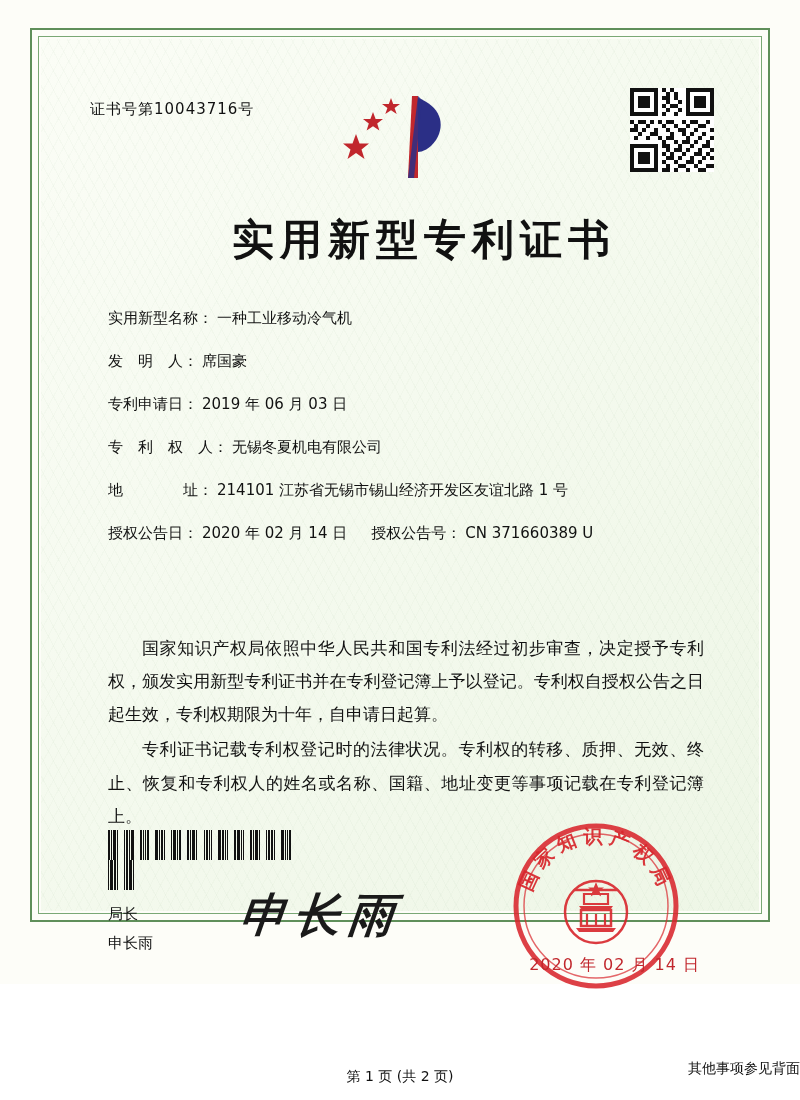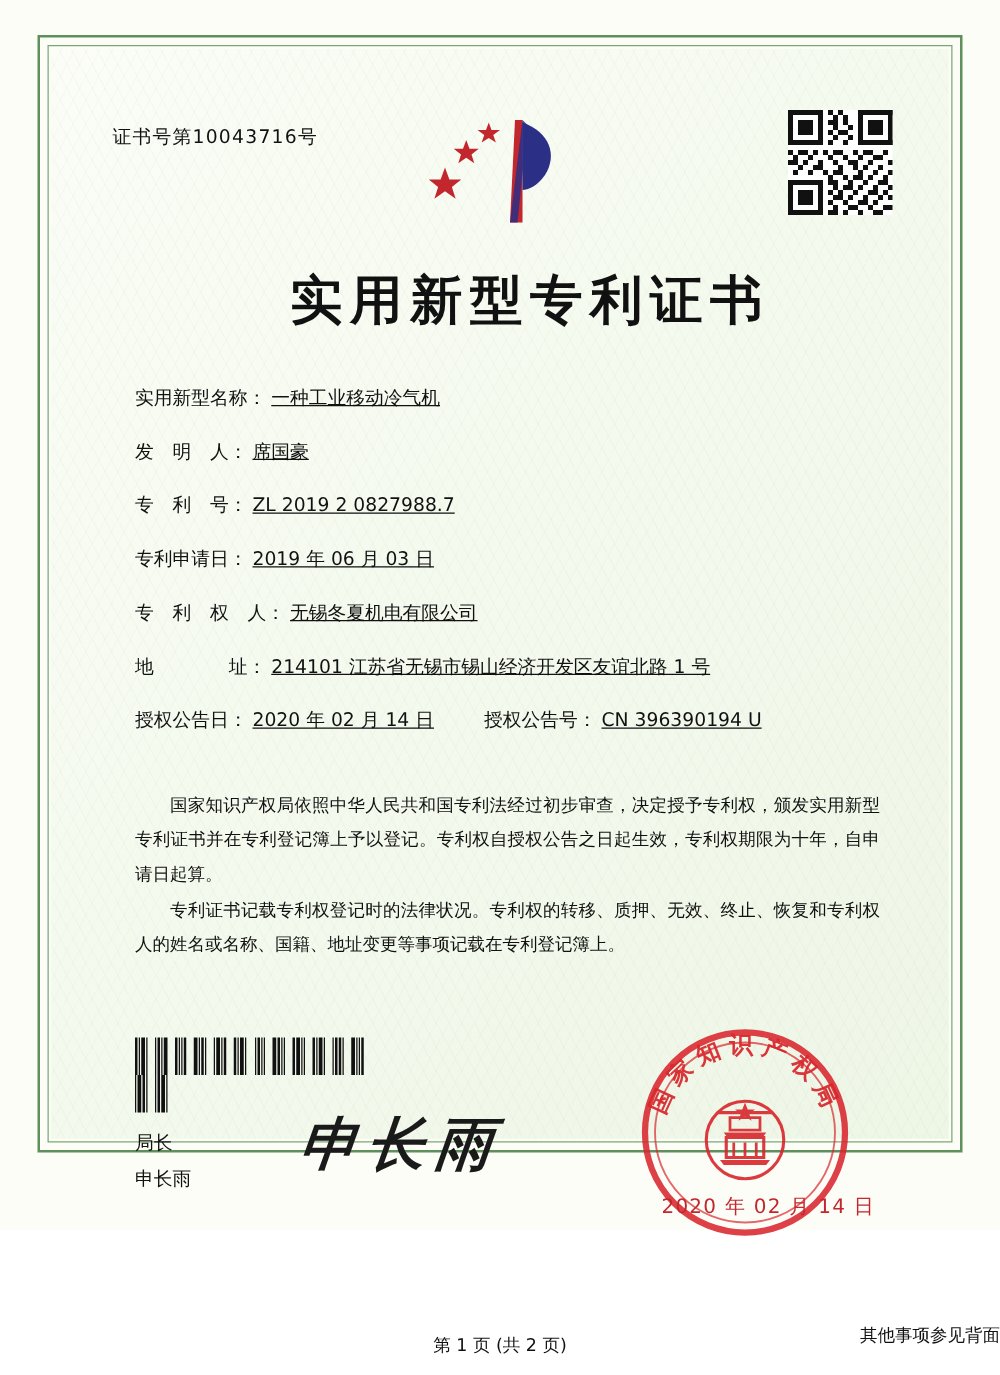--- a/index.html
+++ b/index.html
@@ -116,35 +116,34 @@
     color: #111;
     line-height: 1.4;
   }
   .field-label {
     white-space: pre;
     flex: 0 0 auto;
   }
   .field-value {
     margin-left: 4px;
     flex: 0 1 auto;
-    text-decoration: underline;
   }
   .field-label2 {
     white-space: pre;
     flex: 0 0 auto;
-    margin-left: 40px;
+    margin-left: 24px;
   }
 
   
   .body-text {
     position: absolute;
     left: 108px;
     right: 96px;
     top: 632px;
-    font-size: 14px;
+    font-size: 17px;
     line-height: 1.95;
     color: #111;
     text-align: justify;
   }
   .body-text p {
     margin: 0 0 2px 0;
     text-indent: 2em;
   }
 
   
@@ -358,40 +357,36 @@
   <div class="fields">
     <div class="field-row">
       <span class="field-label">实用新型名称：</span>
       <span class="field-value">一种工业移动冷气机</span>
     </div>
     <div class="field-row">
       <span class="field-label">发　明　人：</span>
       <span class="field-value">席国豪</span>
     </div>
     <div class="field-row">
-      <span class="field-label">专　利　号：</span>
-      <span class="field-value">ZL 2019 2 0827988.7</span>
-    </div>
-    <div class="field-row">
       <span class="field-label">专利申请日：</span>
       <span class="field-value">2019 年 06 月 03 日</span>
     </div>
     <div class="field-row">
       <span class="field-label">专　利　权　人：</span>
       <span class="field-value">无锡冬夏机电有限公司</span>
     </div>
     <div class="field-row">
       <span class="field-label">地　　　　址：</span>
       <span class="field-value">214101 江苏省无锡市锡山经济开发区友谊北路 1 号</span>
     </div>
     <div class="field-row">
       <span class="field-label">授权公告日：</span>
       <span class="field-value">2020 年 02 月 14 日</span>
       <span class="field-label2">授权公告号：</span>
-      <span class="field-value">CN 396390194 U</span>
+      <span class="field-value">CN 371660389 U</span>
     </div>
   </div>
 
   <div class="body-text">
     <p>国家知识产权局依照中华人民共和国专利法经过初步审查，决定授予专利权，颁发实用新型专利证书并在专利登记簿上予以登记。专利权自授权公告之日起生效，专利权期限为十年，自申请日起算。</p>
     <p>专利证书记载专利权登记时的法律状况。专利权的转移、质押、无效、终止、恢复和专利权人的姓名或名称、国籍、地址变更等事项记载在专利登记簿上。</p>
   </div>
 
   <div class="barcode">
     <span style="width:2px"></span><span style="width:1px"></span><span style="width:3px"></span><span style="width:1px"></span>

